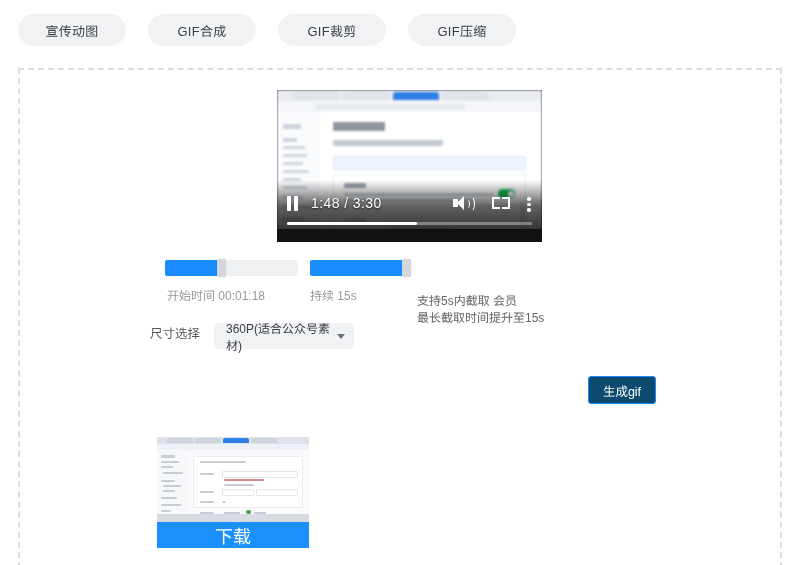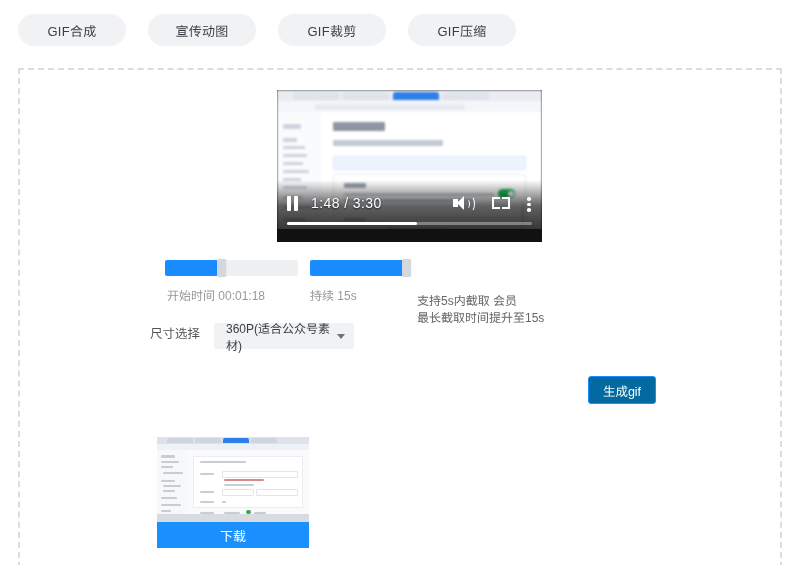--- a/index.html
+++ b/index.html
@@ -213,21 +213,21 @@
   }
 
   
   .actions { position: absolute; right: 124px; top: 306px; display: flex; gap: 10px; }
   .btn {
     height: 28px; min-width: 68px; padding: 0 13px; border-radius: 3px;
     display: flex; align-items: center; justify-content: center;
     font-size: 12.5px; cursor: pointer; box-sizing: border-box;
   }
   .btn-outline { background: #ffffff; border: 1px solid #4aa3ff; color: #3a7bd0; }
-  .btn-primary { background: #0369a1; color: #ffffff; border: 1px solid #1a8cff; }
+  .btn-primary { background: #0c4a6e; color: #ffffff; border: 1px solid #1a8cff; }
 
   
   .result { position: absolute; left: 137px; top: 367px; width: 152px; }
   .result-img {
     position: relative; width: 152px; height: 85px; background: #f2f3f6;
     overflow: hidden; filter: blur(.6px);
   }
   .rs-top { position:absolute; left:0; top:0; right:0; height:7px; background:#dfe3e9; }
   .rs-tab { position:absolute; top:1px; height:5px; border-radius:2px 2px 0 0; background:#cfd5de; }
   .rs-tab.sel { background:#2f7fe8; }
@@ -236,32 +236,32 @@
   .rs-main { position:absolute; left:30px; top:13px; right:0; bottom:8px; background:#fafafc; }
   .rs-card { position:absolute; left:6px; top:6px; right:6px; bottom:6px; background:#fff; border:1px solid #ebedf1; }
   .rs-l { position:absolute; background:#c7ccd5; border-radius:1px; }
   .rs-in { position:absolute; height:5px; border:1px solid #e2e5ea; background:#fff; border-radius:1px; }
   .rs-green { position:absolute; height:7px; width:18px; background:#3aa845; border-radius:2px; }
   .rs-grey { position:absolute; height:7px; width:15px; border:1px solid #d6dae0; background:#fff; border-radius:2px; }
   .rs-taskbar { position:absolute; left:0; right:0; bottom:0; height:8px; background:#d8dce2; }
   .download-btn {
     width: 152px; height: 26px; background: #1a90ff; color: #fff;
     display: flex; align-items: center; justify-content: center;
-    font-size: 13px; cursor: pointer; box-sizing: border-box;
+    font-size: 18px; cursor: pointer; box-sizing: border-box;
   }
 </style>
 </head>
 <body>
 
 <div class="tabbar">
   <div class="tab">
+    <span>宣传动图</span>
+  </div>
+  <div class="tab">
     <span>GIF合成</span>
-  </div>
-  <div class="tab">
-    <span>宣传动图</span>
   </div>
   <div class="tab">
     <span>GIF裁剪</span>
   </div>
   <div class="tab">
     <span>GIF压缩</span>
   </div>
 </div>
 
 <div class="panel">

